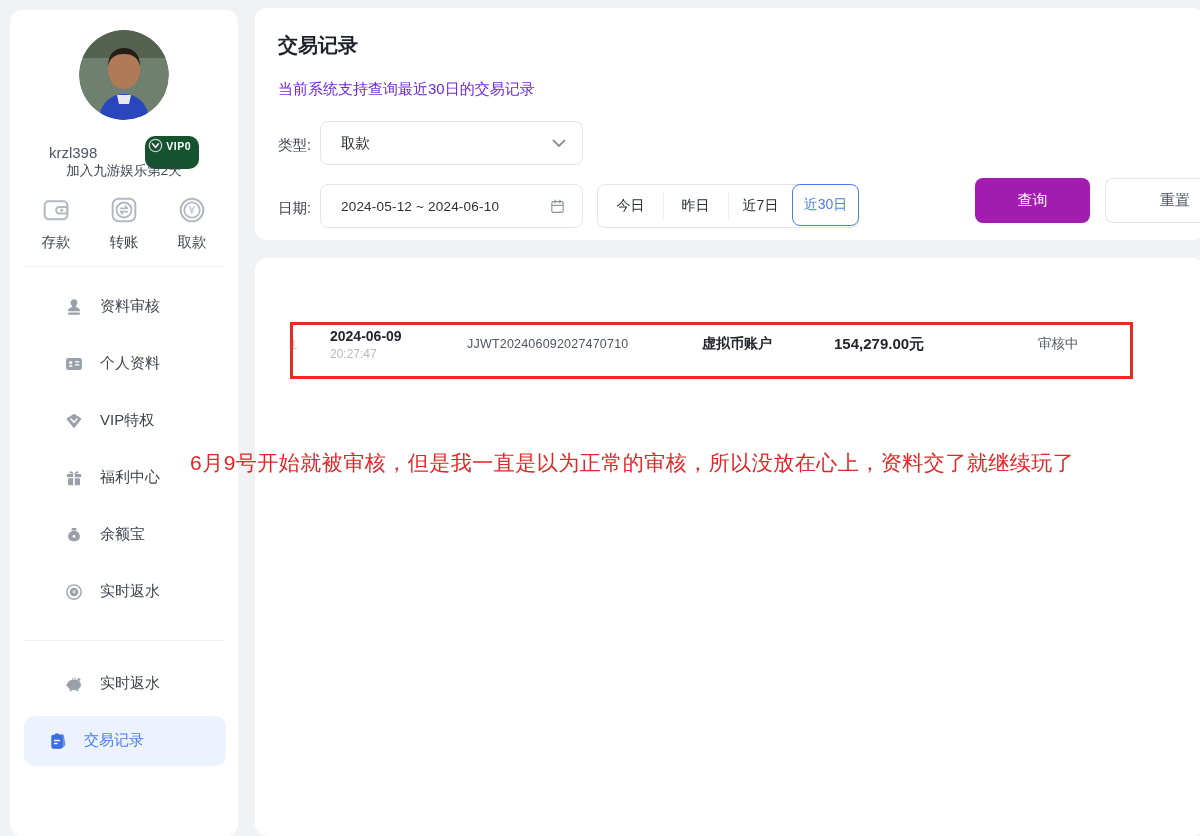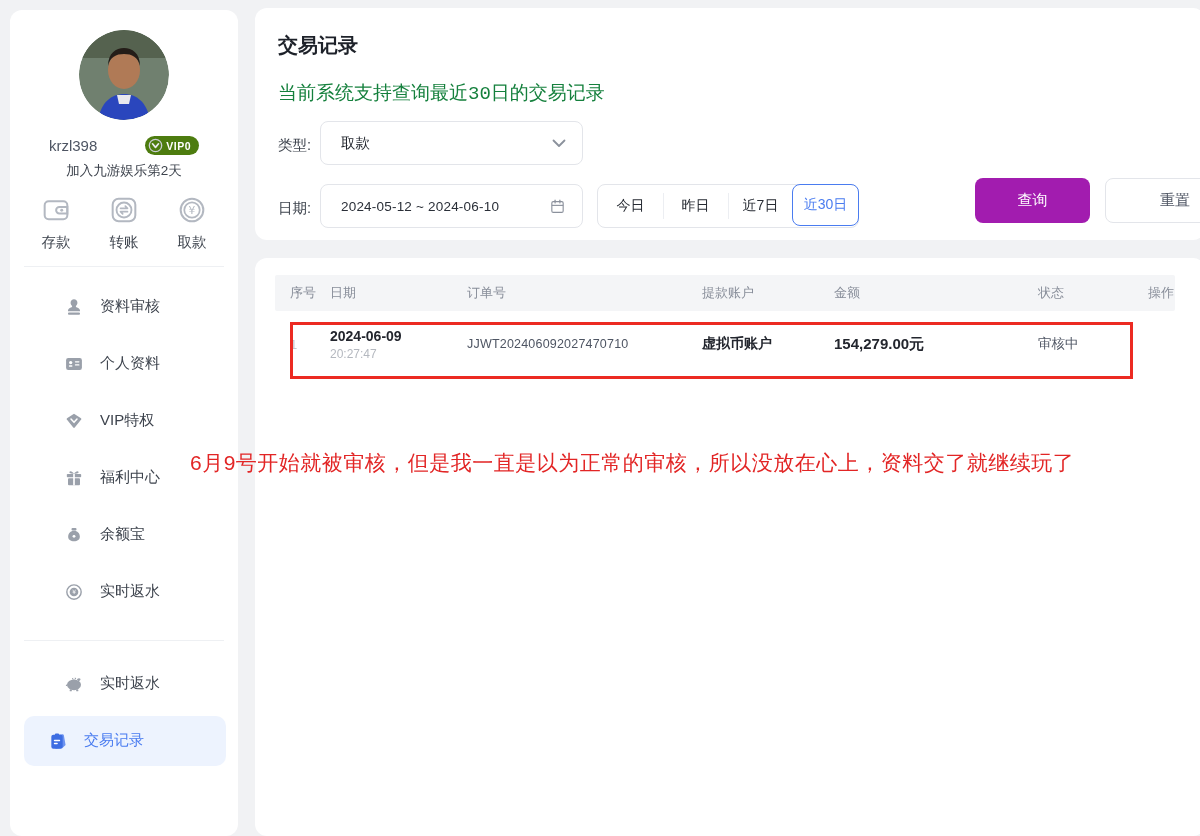--- a/index.html
+++ b/index.html
@@ -10,37 +10,37 @@
     font-family:"Liberation Sans","DejaVu Sans",sans-serif;
     color:#1d2129;
   }
   .card { position:absolute; background:#fff; border-radius:12px; }
 
   
   #sidebar { left:10px; top:10px; width:228px; height:826px; }
   .avatar-wrap { position:absolute; left:69px; top:20px; width:90px; height:90px; border-radius:50%; overflow:hidden; }
   .user-row { position:absolute; left:0; top:126px; width:100%; display:flex; justify-content:center; align-items:center; gap:24px; }
   .username { font-size:15px; color:#4e5563; }
-  .vip-pill { display:flex; align-items:center; gap:3px; background:#4d7c0f; border-radius:10px; padding:2px 8px 2px 3px;margin-left:24px; }
+  .vip-pill { display:flex; align-items:center; gap:3px; background:#14532d; border-radius:10px; padding:2px 8px 16px 3px;margin-left:24px; }
   .vip-pill span { color:#fff; font-size:10.5px; font-weight:bold; letter-spacing:0.5px; }
   .join-text { position:absolute; left:0; top:152px; width:100%; text-align:center; font-size:13.5px; color:#3d434d; }
   .quick-actions { position:absolute; left:0; top:184px; width:100%; display:flex; justify-content:space-between; padding:0 30px; }
   .qa-item { display:flex; flex-direction:column; align-items:center; gap:7px; cursor:pointer; }
   .qa-item .lbl { font-size:14.5px; color:#3d434d; }
   .divider { position:absolute; left:14px; right:14px; height:1px; background:#eef0f3; }
   .menu-group { position:absolute; left:0; right:0; display:flex; flex-direction:column; }
   .menu-item { height:57px; display:flex; align-items:center; padding-left:54px; gap:16px; cursor:pointer; }
   .menu-item .lbl { font-size:15px; color:#3d434d; }
   .menu-item.active { height:50px; margin:3.5px 12px 3.5px 14px; padding-left:24px; background:#edf3fe; border-radius:10px; }
   .menu-item.active .lbl { color:#4a7cf0; }
 
   
   #filter-card { left:255px; top:8px; width:950px; height:232px; }
   .page-title { position:absolute; left:23px; top:24px; font-size:20px; font-weight:bold; color:#1d2129; }
-  .page-subtitle { position:absolute; left:23px; top:72px; font-size:19px; color:#15803d;font-family:Liberation Mono, monospace; }
+  .page-subtitle { position:absolute; left:23px; top:72px; font-size:15px; color:#6d28d9; }
   .field-label { position:absolute; left:23px; font-size:14.5px; color:#3d434d; }
   .select-box, .date-box {
     position:absolute; left:65px; width:263px; height:44px;
     border:1px solid #e3e5ea; border-radius:8px; background:#fff;
     display:flex; align-items:center; padding:0 16px 0 20px; cursor:pointer;
   }
   .select-box { top:113px; }
   .date-box { top:176px; }
   .select-box .val { font-size:14.5px; color:#1d2129; }
   .date-box .val { font-size:13.5px; color:#2a2f38; letter-spacing:0.2px; }
@@ -268,29 +268,20 @@
     <div class="range-btn">昨日</div>
     <div class="range-btn">近7日</div>
     <div class="range-btn active">近30日</div>
   </div>
 
   <div class="btn btn-primary">查询</div>
   <div class="btn btn-plain">重置</div>
 </div>
 
 <div id="table-card" class="card">
-  <div class="t-head t-grid">
-    <span>序号</span>
-    <span>日期</span>
-    <span>订单号</span>
-    <span>提款账户</span>
-    <span>金额</span>
-    <span>状态</span>
-    <span>操作</span>
-  </div>
 
   <div class="t-row t-grid">
     <span class="cell-index">1</span>
     <span class="cell-date">
       <div class="d">2024-06-09</div>
       <div class="t">20:27:47</div>
     </span>
     <span class="cell-order">JJWT202406092027470710</span>
     <span class="cell-account">虚拟币账户</span>
     <span class="cell-amount">154,279.00元</span>

